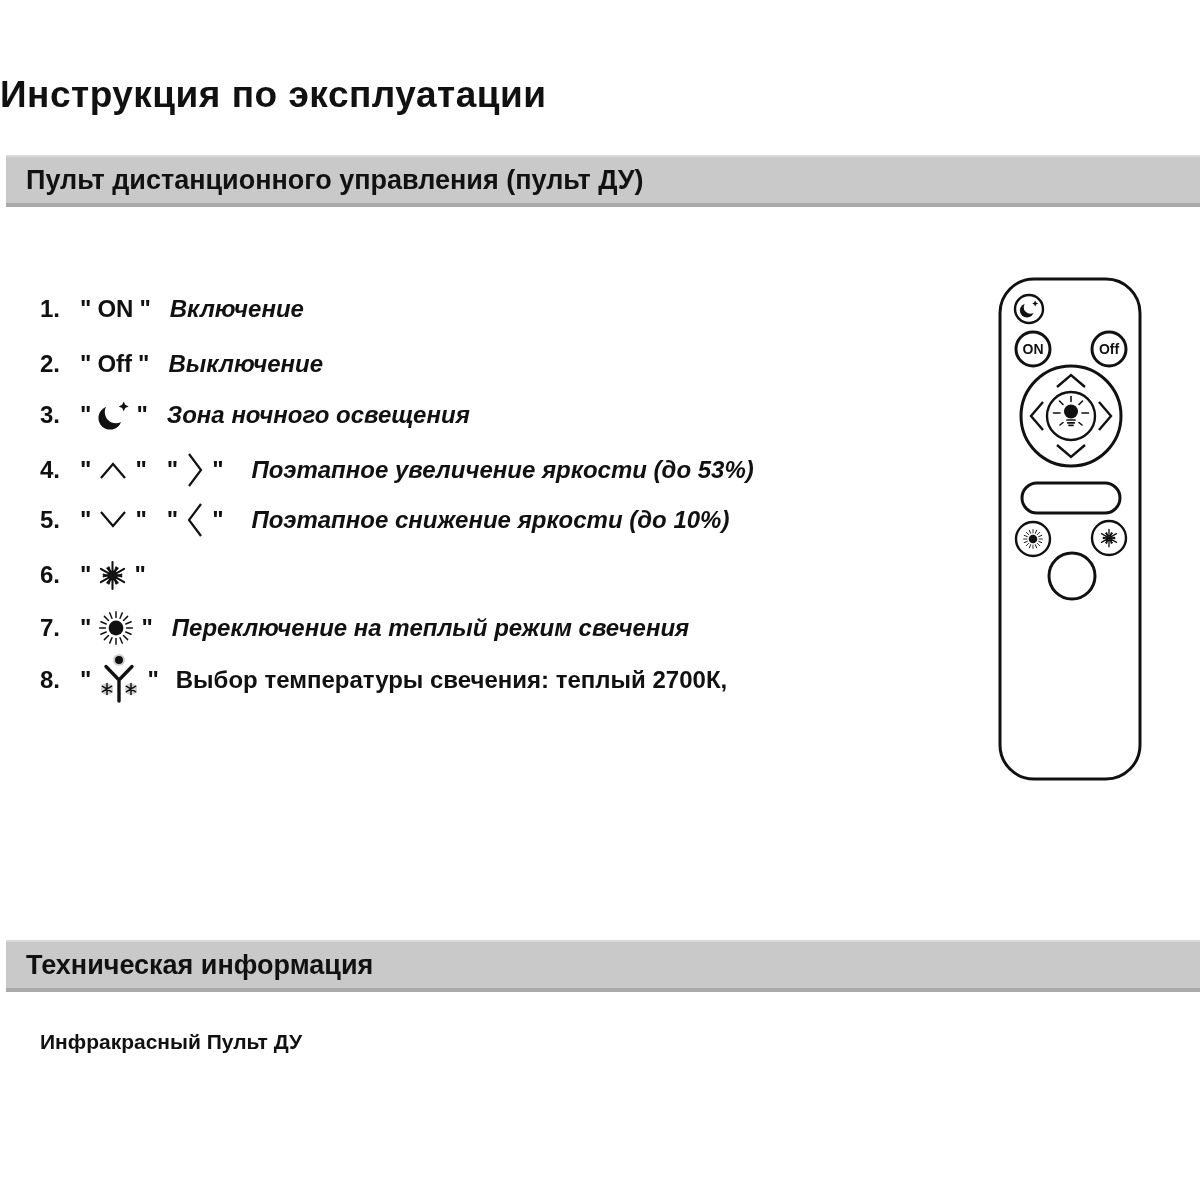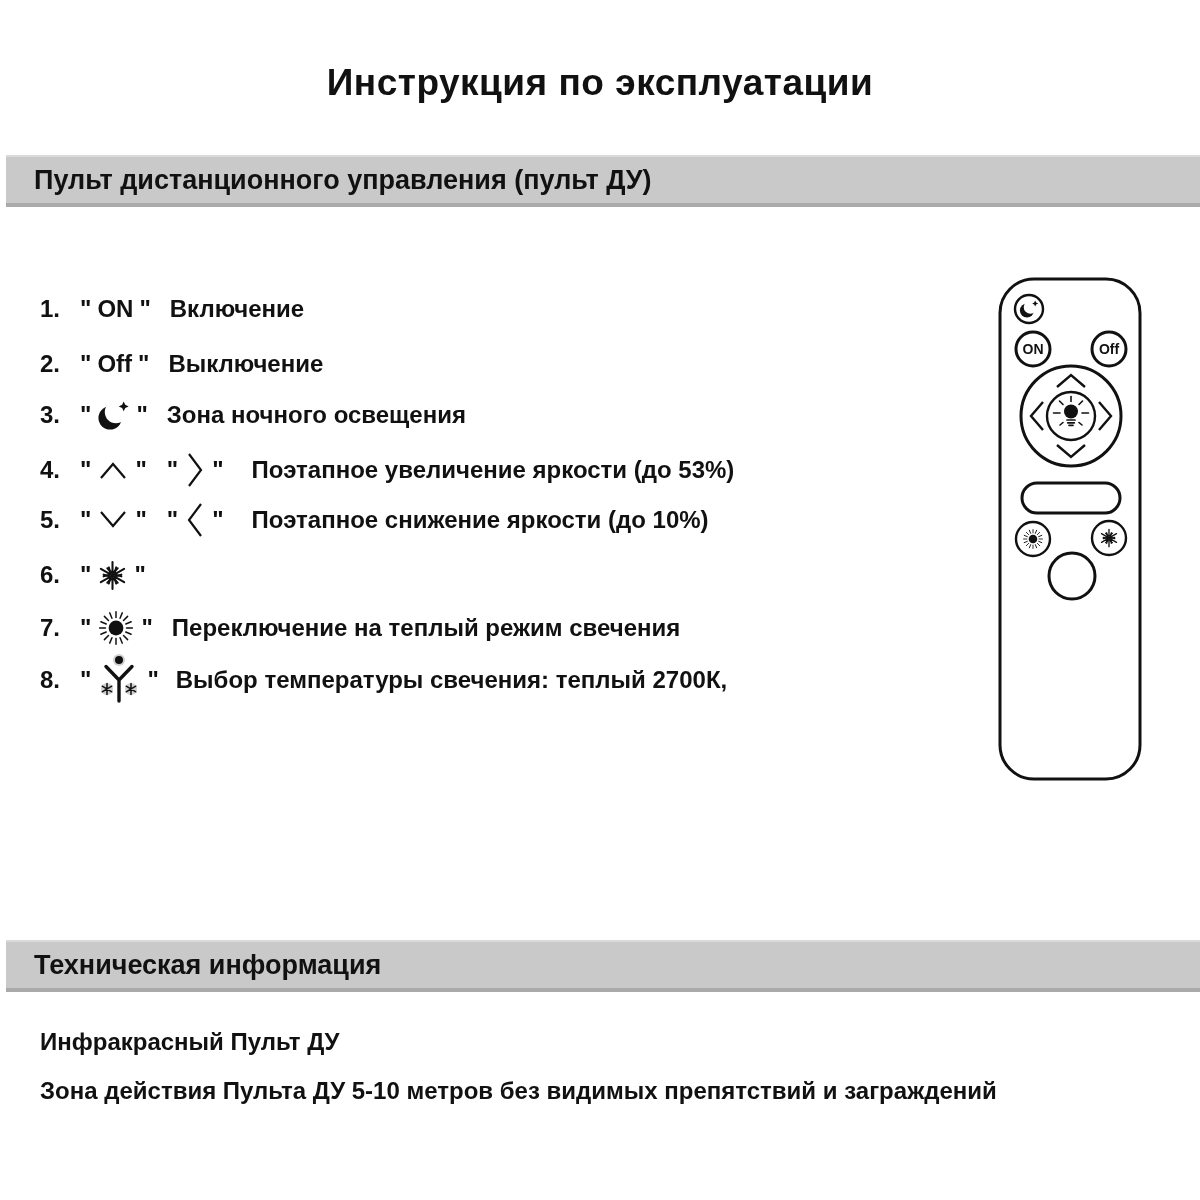--- a/index.html
+++ b/index.html
@@ -1,50 +1,50 @@
 <!DOCTYPE html>
 <html><head>
 <meta charset="utf-8">
 <style>
   html,body{margin:0;padding:0;}
   body{
     width:1200px;height:1200px;background:#ffffff;position:relative;overflow:hidden;
     font-family:"Liberation Sans",sans-serif;font-weight:bold;color:#111;
   }
   .page-title{
-    position:absolute;left:0;right:0;top:62px;text-align:center;
+    position:absolute;left:0;right:0;top:74px;
     font-size:37px;letter-spacing:0.5px;
   }
   .heading-bar{
     position:absolute;left:6px;right:0;height:46px;background:#c9c9c9;
     border-top:2px solid #dadada;border-bottom:4px solid #aaaaaa;
-    display:flex;align-items:center;padding-left:28px;font-size:27px;
+    display:flex;align-items:center;padding-left:20px;font-size:27px;
   }
   .bar-remote{top:155px;}
   .bar-tech{top:940px;}
   .row{
     position:absolute;left:40px;height:40px;display:flex;align-items:center;
     font-size:24px;white-space:nowrap;
   }
   .num{width:36px;flex:0 0 auto;}
   .q{margin:0 4px;}
   .grp{display:inline-flex;align-items:center;}
   .grp + .grp{margin-left:12px;}
-  .txt{margin-left:15px;}
+  .txt{margin-left:15px;font-style:italic;}
   .txt-far{margin-left:24px;}
   .icon{display:inline-flex;align-items:center;justify-content:center;margin:0 2px;}
   .icon svg{display:block;}
   .key{margin:0 2px;}
   .row-8{top:665px;align-items:flex-start;height:auto;}
   .row-8 .grp{align-items:flex-start;}
   .row-8 .icon{margin-top:-12px;}
   .row-8 .num,.row-8 .q{line-height:29px;}
   .txt-block{margin-left:13px;line-height:29px;white-space:normal;}
   .txt-block span{display:block;}
-  .tech-lines{position:absolute;left:40px;top:1027px;font-size:24px;}
+  .tech-lines{position:absolute;left:40px;top:1027px;font-size:21px;}
   .tech-lines div{height:30px;margin-bottom:19px;display:flex;align-items:center;}
   .remote{position:absolute;left:992px;top:273px;}
   .sym-defs{position:absolute;width:0;height:0;overflow:hidden;}
 </style>
 </head>
 <body>
 
 <svg class="sym-defs" aria-hidden="true">
   <defs>
     <symbol id="sym-moon" viewBox="0 0 34 34">
@@ -284,14 +284,13 @@
 
   <circle cx="80" cy="303" r="23" fill="none" stroke="#111" stroke-width="3"></circle>
 </svg>
 
 <div class="heading-bar bar-tech">
   <span>Техническая информация</span>
 </div>
 
 <div class="tech-lines">
   <div>Инфракрасный Пульт ДУ</div>
-  <div>Зона действия Пульта ДУ 5-10 метров без видимых препятствий и заграждений</div>
 </div>
 
 </body></html>

